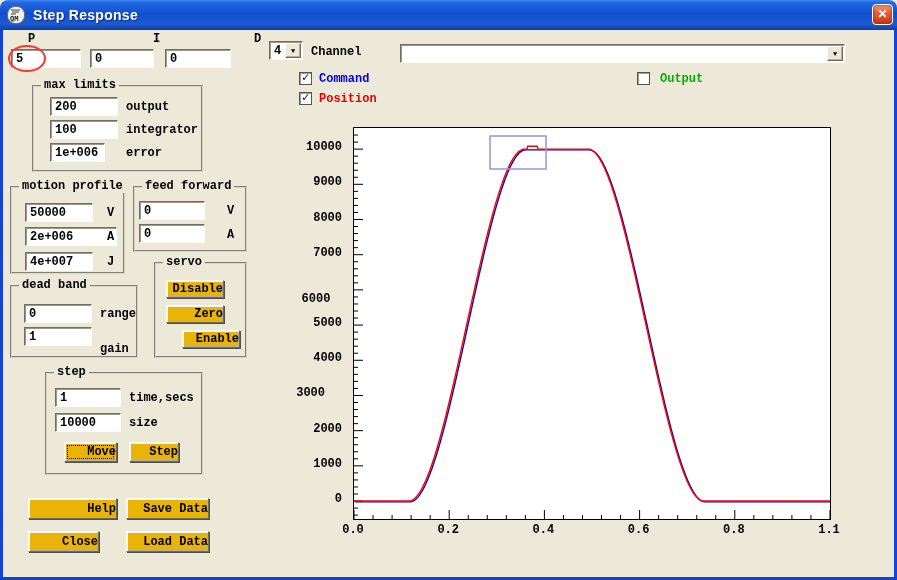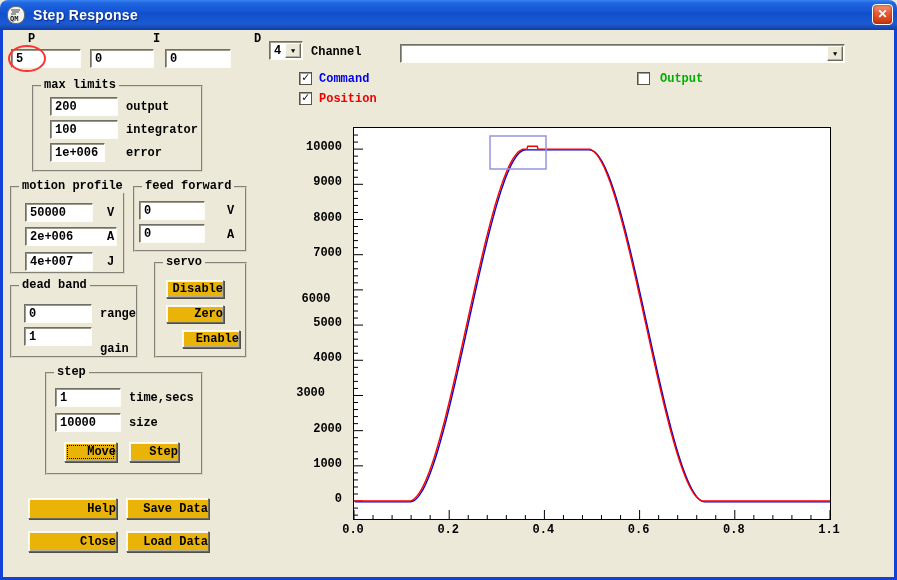--- a/index.html
+++ b/index.html
@@ -183,21 +183,21 @@
   <div class="btn" style="left:129px;top:442px;width:50px;height:20px;">
       <span>Step</span>
     </div>
 
   <div class="btn" style="left:28px;top:498px;width:89px;height:21px;">
       <span>Help</span>
     </div>
   <div class="btn" style="left:126px;top:498px;width:83px;height:21px;">
       <span>Save Data</span>
     </div>
-  <div class="btn" style="left:28px;top:531px;width:89px;height:21px;">
+  <div class="btn" style="left:28px;top:531px;width:71px;height:21px;">
       <span>Close</span>
     </div>
   <div class="btn" style="left:126px;top:531px;width:83px;height:21px;">
       <span>Load Data</span>
     </div>
 
   <div class="combo" style="left:269px;top:41px;width:34px;">
     <span class="combo-text">4</span>
     <span class="combo-arrow">▼</span>
   </div>

